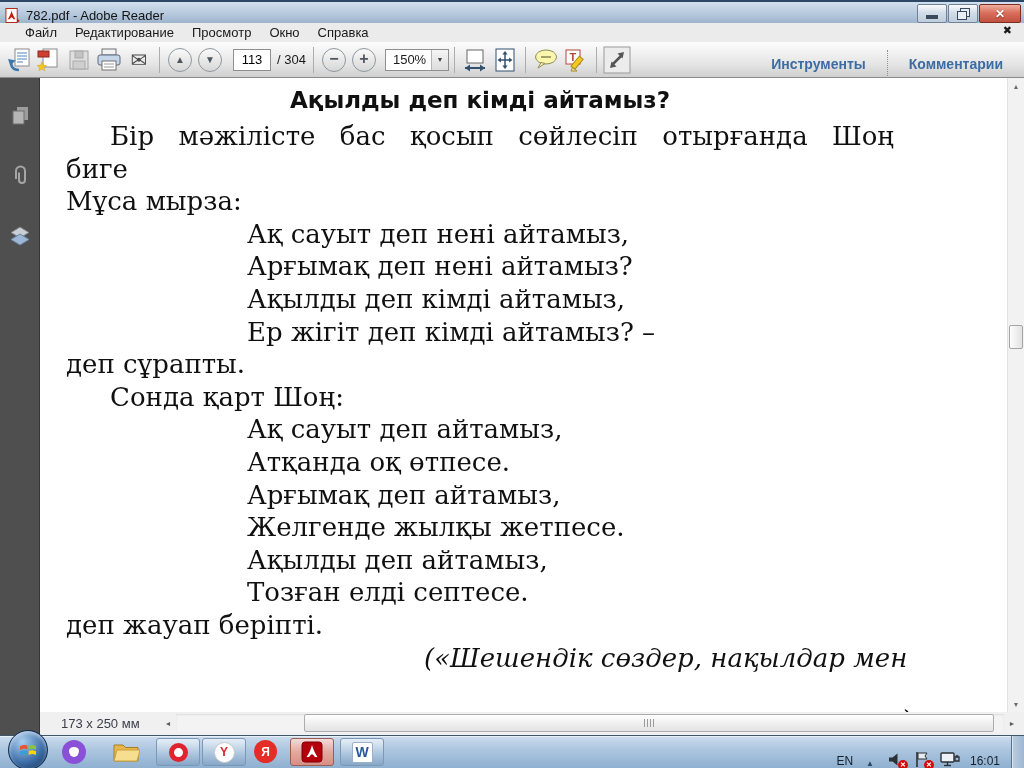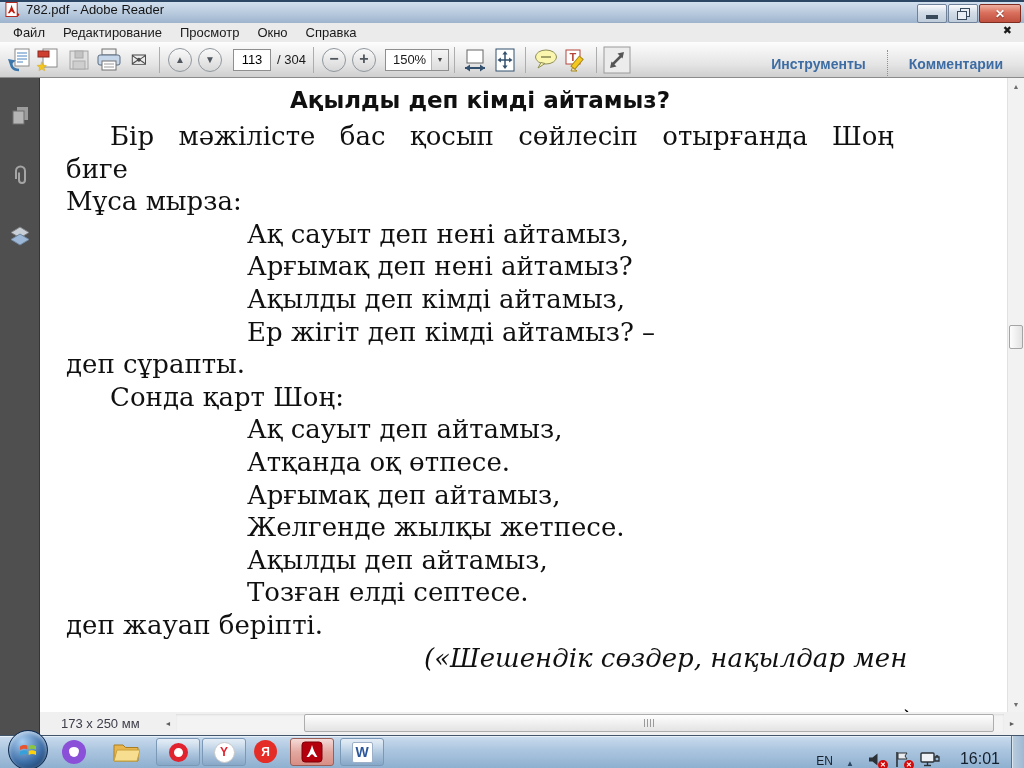--- a/index.html
+++ b/index.html
@@ -3,36 +3,36 @@
 <meta charset="utf-8">
 <style>
   * { margin:0; padding:0; box-sizing:border-box; }
   html,body { width:1024px; height:768px; }
   body { font-family:"Liberation Sans", sans-serif; }
   .screen { position:relative; width:1024px; height:768px; overflow:hidden; background:#fff; }
 
   
   .titlebar { position:absolute; left:0; top:0; width:1024px; height:23px;
     background:linear-gradient(#d2e0ef,#b7c9dd 55%,#9db4cd); border-top:2px solid #2c4766;
-    display:flex; align-items:flex-start; padding-left:5px; }
+    display:flex; align-items:flex-end; padding-left:5px; }
   .titlebar .appicon { width:15px; height:15px; margin-right:6px; }
   .titlebar .title { font-size:13px; color:#141414; }
   .win-btns { position:absolute; top:2px; right:3px; display:flex; }
   .win-btn { width:30px; height:19px; border:1px solid #70819a; border-radius:2px;
     background:linear-gradient(#fbfcfe,#d3dde8 45%,#bfccda); display:flex; align-items:center; justify-content:center; margin-left:1px; }
   .win-btn.close { background:linear-gradient(#efaf9f,#d9705d 45%,#c0503f); border-color:#7e2d20;
     color:#fff; font-size:12px; font-weight:bold; width:42px; text-shadow:0 1px 1px #7e2d20; }
   .glyph-min { width:12px; height:4px; background:#3a4a5d; margin-top:7px; }
   .glyph-restore { position:relative; width:12px; height:11px; }
   .glyph-restore::before { content:""; position:absolute; left:3px; top:0; width:8px; height:7px; border:1px solid #3a4a5d; background:#e9eef5; }
   .glyph-restore::after { content:""; position:absolute; left:0; top:3px; width:8px; height:7px; border:1px solid #3a4a5d; background:#e9eef5; }
 
   
   .menubar { position:absolute; left:0; top:23px; width:1024px; height:19px; background:#ebebeb;
-    display:flex; align-items:center; padding-left:4px; }
+    display:flex; align-items:center; padding-left:16px; }
   .menu-item { font-size:13px; color:#1a1a1a; padding:1px 9px; }
   .menubar-close { position:absolute; right:12px; top:1px; font-size:11px; color:#1a1a1a; }
 
   
   .toolbar { position:absolute; left:0; top:42px; width:1024px; height:36px;
     background:linear-gradient(#fdfdfd,#e4e4e4 65%,#cfcfcf); border-bottom:1px solid #8b8b8b;
     display:flex; align-items:center; padding-left:4px; }
   .tbtn { width:30px; height:30px; background:none; border:none; display:flex; align-items:center; justify-content:center; position:relative; }
   .tsep { width:1px; height:26px; background:#adadad; margin:0 5px; }
   .env { font-size:20px; color:#4a4a4a; line-height:1; }
@@ -106,21 +106,21 @@
   .ic-ya { width:23px; height:23px; border-radius:50%; background:#e52d27; color:#fff; font-weight:bold; font-size:12px;
     display:flex; align-items:center; justify-content:center; }
   .ic-word { width:21px; height:21px; background:#fff; border:1px solid #9db0c8; border-radius:2px;
     color:#2b579a; font-weight:bold; font-size:14px; display:flex; align-items:center; justify-content:center; }
   .tray { position:absolute; right:24px; top:0; height:100%; display:flex; align-items:flex-end; }
   .tray-lang { font-size:12px; color:#16202c; margin-right:13px; }
   .tray-chev { font-size:8px; color:#2c4560; margin-right:13px; }
   .tray-ic { margin-right:10px; position:relative; display:flex; }
   .badge { position:absolute; right:-4px; bottom:-2px; width:10px; height:10px; border-radius:50%; background:#d50b0b;
     color:#fff; font-size:7px; line-height:10px; text-align:center; font-weight:bold; }
-  .tray-time { font-size:16px; color:#16202c; margin-left:10px; }
+  .tray-time { font-size:12px; color:#16202c; }
   .showdesk { position:absolute; right:0; top:0; width:13px; height:100%; border-left:1px solid #5b708a;
     background:linear-gradient(90deg,#bacdde,#9fb8d2); box-shadow:inset 1px 0 0 rgba(255,255,255,.5); }
 </style>
 </head>
 <body>
 
 <div class="screen">
 
   <div class="titlebar">
     <svg class="appicon" viewBox="0 0 16 16">

